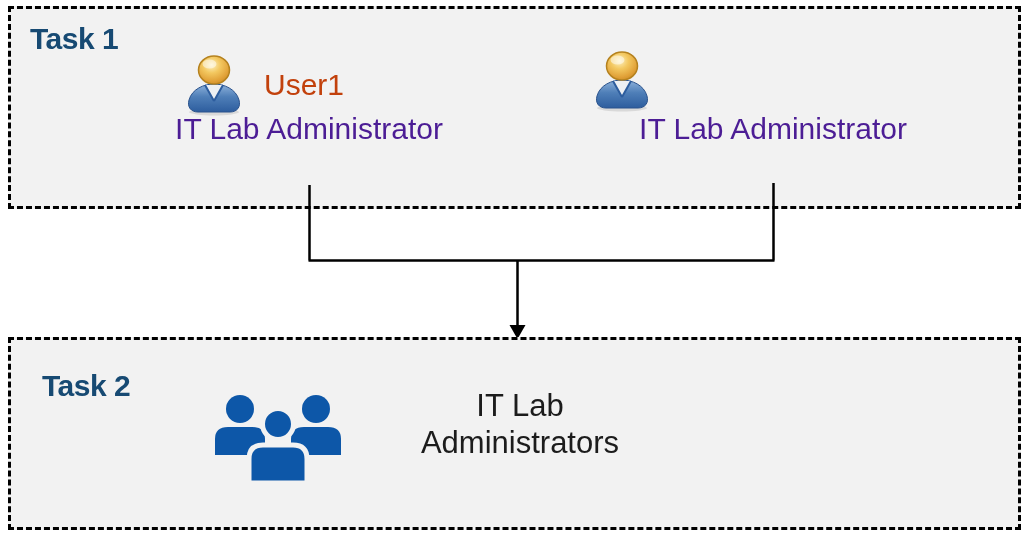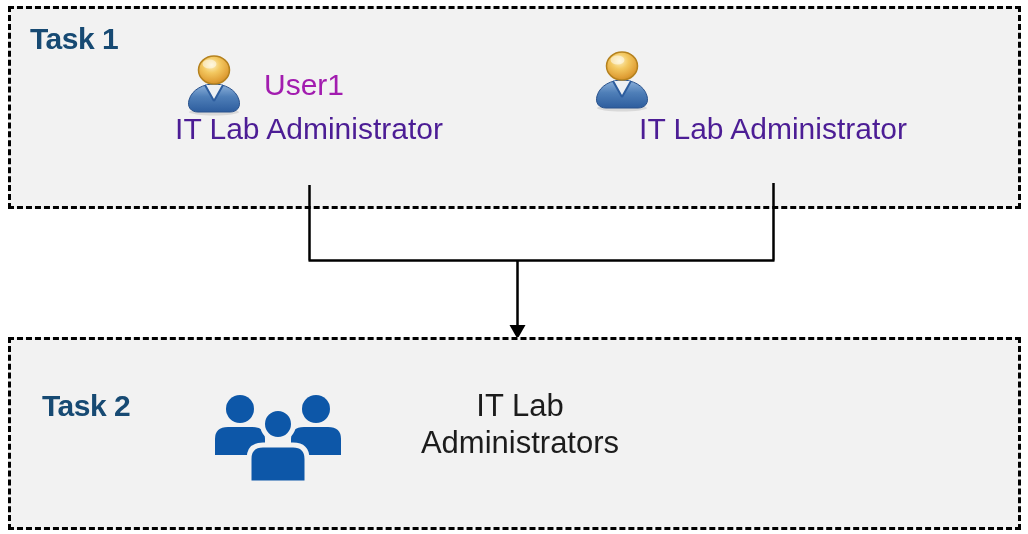--- a/index.html
+++ b/index.html
@@ -26,29 +26,29 @@
   #task1-box { top: 6px;  height: 203px; }
   #task2-box { top: 337px; height: 193px; }
   .task-label {
     position: absolute;
     font-size: 30px;
     font-weight: bold;
     color: #174a73;
     letter-spacing: -0.5px;
   }
   #task1-label { left: 30px; top: 22px; }
-  #task2-label { left: 42px; top: 369px; margin-top: 20px; }
+  #task2-label { left: 42px; top: 369px; }
   .person-icon { position: absolute; width: 60px; height: 62px; }
   #user1-icon  { left: 184px; top: 54px; }
   #guest-icon  { left: 592px; top: 50px; }
   .person-name {
     position: absolute;
     font-size: 30px;
     white-space: nowrap;
-    color: #a21caf;
+    color: #c2410c;
   }
   #user1-name { left: 264px; top: 68px; }
   #guest-name { left: 666px; top: 66px; }
   .person-role {
     position: absolute;
     top: 112px;
     width: 344px;
     font-size: 30px;
     text-align: center;
     white-space: nowrap;

